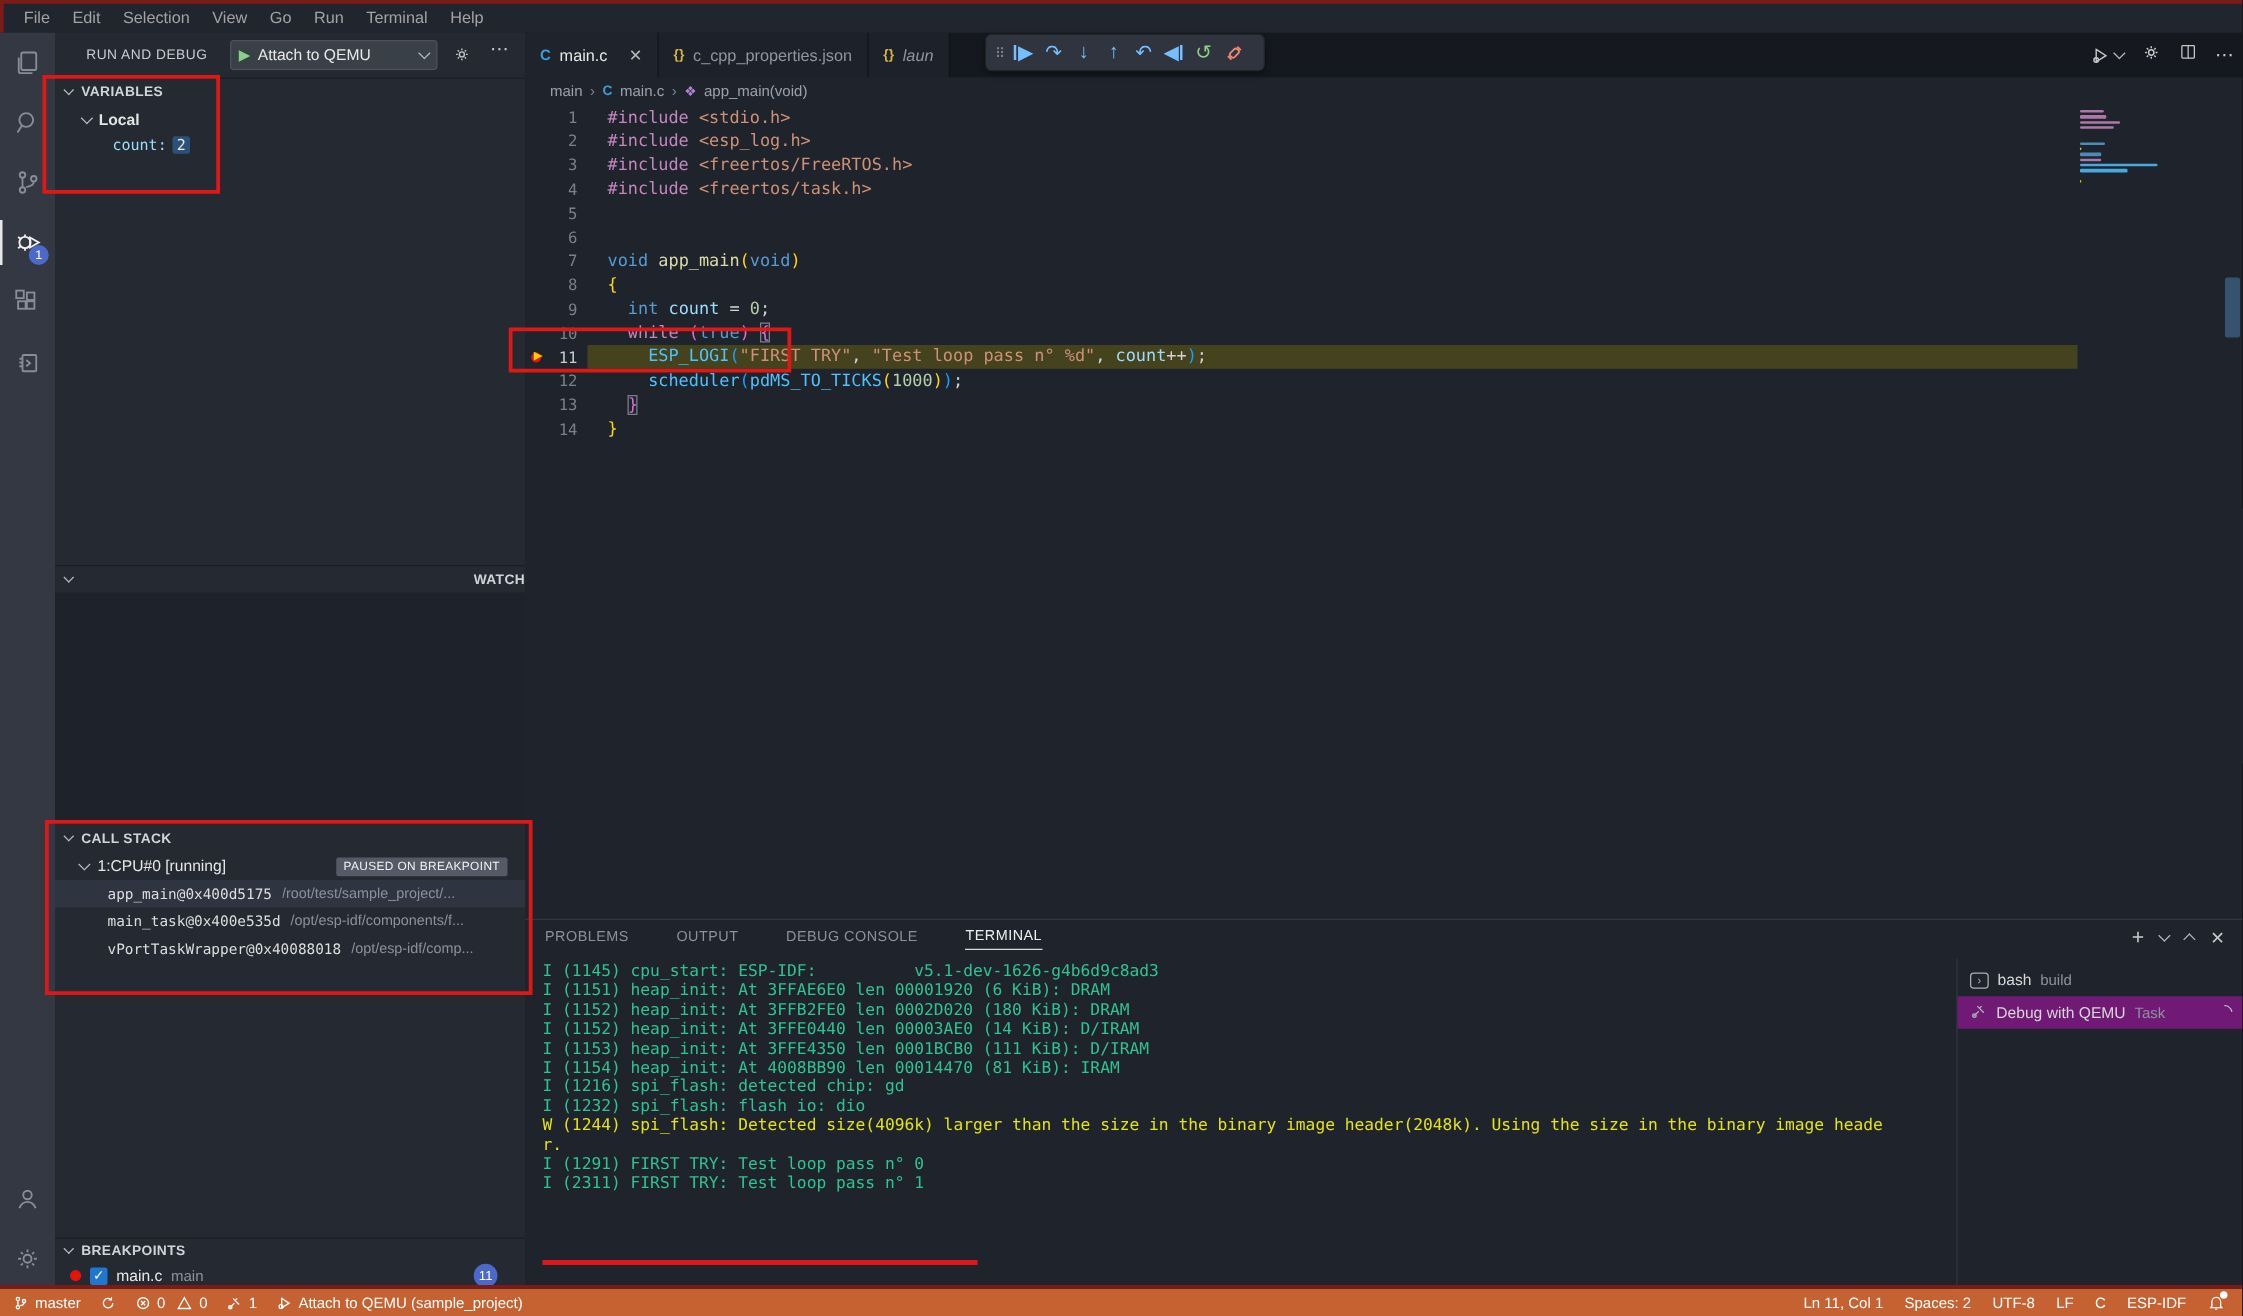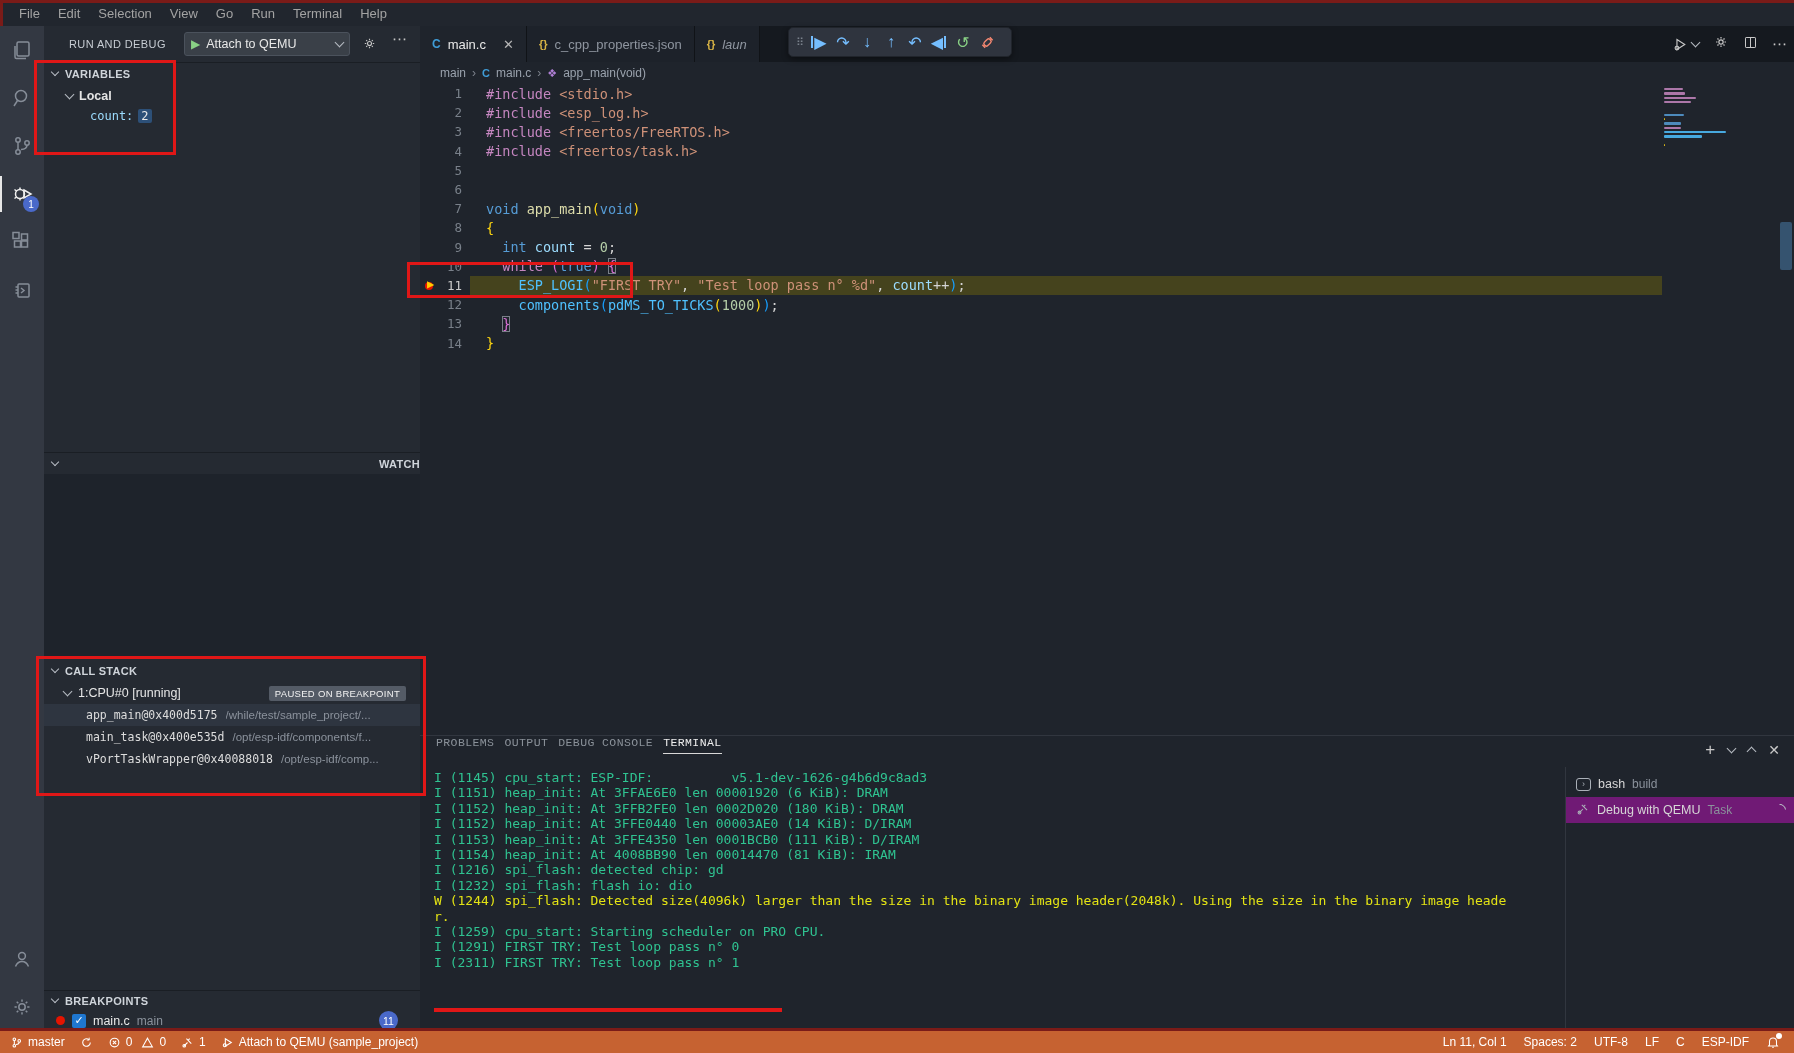--- a/index.html
+++ b/index.html
@@ -140,22 +140,22 @@
   .tk-b2m{color:var(--tk-b2); outline:1px solid #7a8089; outline-offset:-1px;}
 
   .minimap { position:absolute; right:18px; top:60px; width:114px; height:110px; }
   .mm-bar { position:absolute; border-radius:1px; opacity:.85; }
   .scroll-mark { position:absolute; right:2px; top:196px; width:12px; height:48px;
                  background:#35536f; border-radius:2px; }
 
   
   .panel { position:absolute; left:0; top:709px; width:100%; height:296px;
            background:var(--c-panel,#1f242c); border-top:1px solid #31363f; }
-  .panel-tabs { position:absolute; left:0; top:0; height:31px; display:flex; gap:10px;
-                padding-left:16px; align-items:flex-start;font-family:Liberation Mono, monospace; }
+  .panel-tabs { position:absolute; left:0; top:0; height:31px; display:flex; gap:38px;
+                padding-left:16px; align-items:center; }
   .panel-tab { font-size:11.5px; letter-spacing:.4px; color:#8a9199; padding-bottom:4px; }
   .panel-tab.active { color:#eeeeee; border-bottom:1px solid #d8d8d8; }
   .panel-actions { position:absolute; right:14px; top:4px; display:flex; gap:13px;
                    align-items:center; color:#c8c8c8; font-size:14px; }
   .term-out { position:absolute; left:0; top:34px; width:1140px; height:260px; padding-left:14px;
               font-family:"DejaVu Sans Mono", monospace; font-size:13px; overflow:hidden; }
   .term-line { height:15.4px; white-space:pre; }
   .term-line.c-g { color:var(--c-termGreen,#2fc391); }
   .term-line.c-y { color:var(--c-termYellow,#e3e314); }
   .term-list { position:absolute; left:1145px; top:31px; width:229px; height:265px;
@@ -303,21 +303,21 @@
       <span>CALL STACK</span>
     </div>
     <div class="cs-rows">
         <div class="cs-thread">
           <span class="chev"></span>
           <span>1:CPU#0 [running]</span>
           <span class="badge-pill">PAUSED ON BREAKPOINT</span>
         </div>
         <div class="cs-frame selected">
           <span class="fname">app_main@0x400d5175</span>
-          <span class="fpath">/while/test/sample_project/...</span>
+          <span class="fpath">/root/test/sample_project/...</span>
         </div>
         <div class="cs-frame">
           <span class="fname">main_task@0x400e535d</span>
           <span class="fpath">/opt/esp-idf/components/f...</span>
         </div>
         <div class="cs-frame">
           <span class="fname">vPortTaskWrapper@0x40088018</span>
           <span class="fpath">/opt/esp-idf/comp...</span>
         </div>
       </div>
@@ -451,21 +451,21 @@
         <div class="code-row cur">
           <span class="bp-marker">
             <span class="dot"></span>
             <span class="arrow">▶</span>
           </span>
           <span class="gutter">11</span>
           <span class="ctext"><span class="tk tk-txt">    </span><span class="tk tk-mac">ESP_LOGI</span><span class="tk tk-b3">(</span><span class="tk tk-str">"FIRST TRY"</span><span class="tk tk-txt">, </span><span class="tk tk-str">"Test loop pass n° %d"</span><span class="tk tk-txt">, </span><span class="tk tk-var">count</span><span class="tk tk-txt">++</span><span class="tk tk-b3">)</span><span class="tk tk-txt">;</span></span>
         </div>
         <div class="code-row">
           <span class="gutter">12</span>
-          <span class="ctext"><span class="tk tk-txt">    </span><span class="tk tk-mac">components</span><span class="tk tk-b3">(</span><span class="tk tk-mac">pdMS_TO_TICKS</span><span class="tk tk-b1">(</span><span class="tk tk-num">1000</span><span class="tk tk-b1">)</span><span class="tk tk-b3">)</span><span class="tk tk-txt">;</span></span>
+          <span class="ctext"><span class="tk tk-txt">    </span><span class="tk tk-mac">scheduler</span><span class="tk tk-b3">(</span><span class="tk tk-mac">pdMS_TO_TICKS</span><span class="tk tk-b1">(</span><span class="tk tk-num">1000</span><span class="tk tk-b1">)</span><span class="tk tk-b3">)</span><span class="tk tk-txt">;</span></span>
         </div>
         <div class="code-row">
           <span class="gutter">13</span>
           <span class="ctext"><span class="tk tk-txt">  </span><span class="tk tk-b2m">}</span></span>
         </div>
         <div class="code-row">
           <span class="gutter">14</span>
           <span class="ctext"><span class="tk tk-b1">}</span></span>
         </div>
       </div>
@@ -502,21 +502,20 @@
           <div class="term-line c-g">I (1145) cpu_start: ESP-IDF:          v5.1-dev-1626-g4b6d9c8ad3</div>
           <div class="term-line c-g">I (1151) heap_init: At 3FFAE6E0 len 00001920 (6 KiB): DRAM</div>
           <div class="term-line c-g">I (1152) heap_init: At 3FFB2FE0 len 0002D020 (180 KiB): DRAM</div>
           <div class="term-line c-g">I (1152) heap_init: At 3FFE0440 len 00003AE0 (14 KiB): D/IRAM</div>
           <div class="term-line c-g">I (1153) heap_init: At 3FFE4350 len 0001BCB0 (111 KiB): D/IRAM</div>
           <div class="term-line c-g">I (1154) heap_init: At 4008BB90 len 00014470 (81 KiB): IRAM</div>
           <div class="term-line c-g">I (1216) spi_flash: detected chip: gd</div>
           <div class="term-line c-g">I (1232) spi_flash: flash io: dio</div>
           <div class="term-line c-y">W (1244) spi_flash: Detected size(4096k) larger than the size in the binary image header(2048k). Using the size in the binary image heade</div>
           <div class="term-line c-y">r.</div>
-          <div class="term-line c-g">I (1259) cpu_start: Starting scheduler on PRO CPU.</div>
           <div class="term-line c-g">I (1291) FIRST TRY: Test loop pass n° 0</div>
           <div class="term-line c-g">I (2311) FIRST TRY: Test loop pass n° 1</div>
         </div>
       <div class="term-list">
           <div class="term-row">
             <span class="term-box-icon">›</span>
             <span>bash</span>
             <span class="desc">build</span>
           </div>
           <div class="term-row selected">

